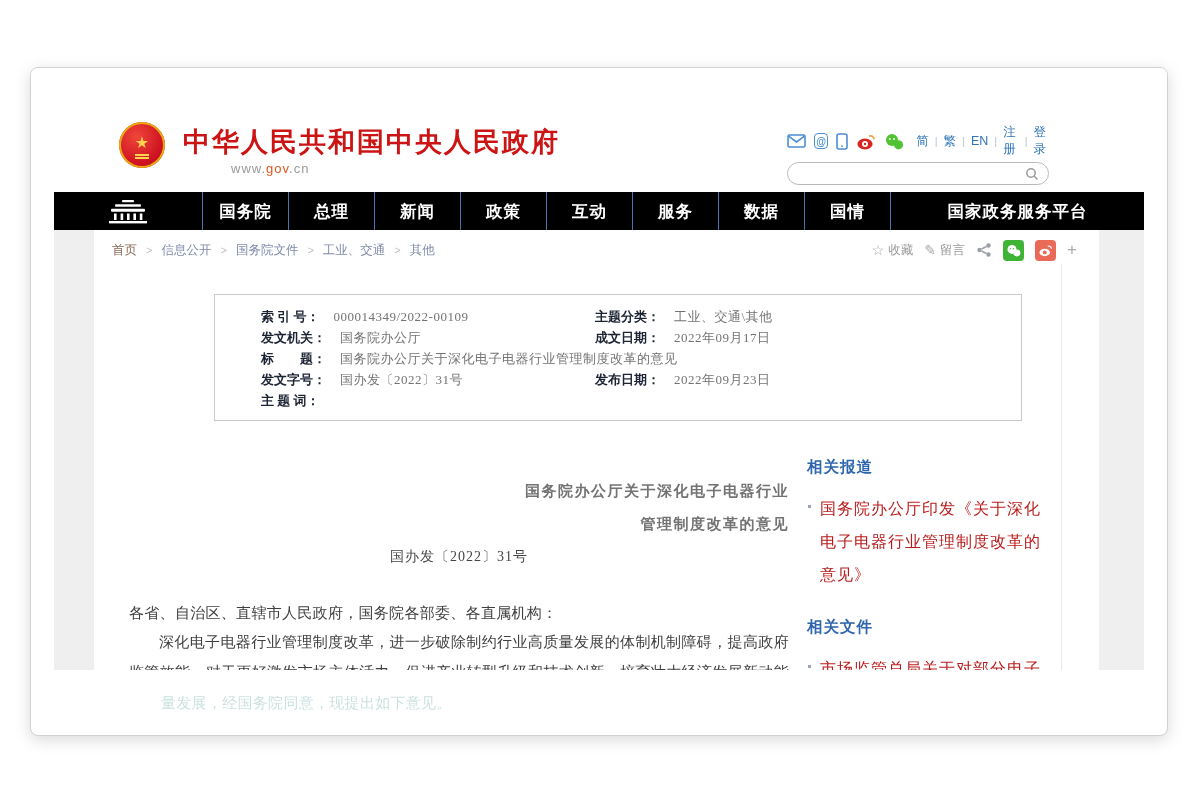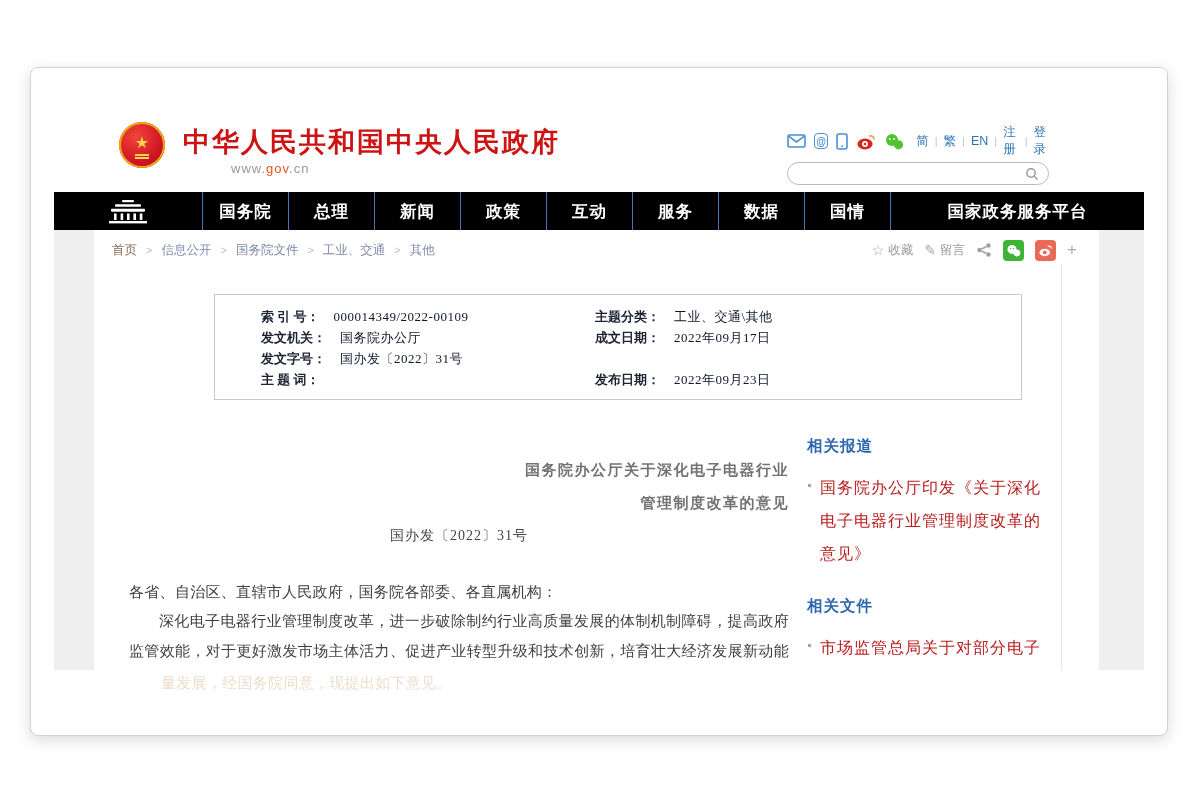--- a/index.html
+++ b/index.html
@@ -59,39 +59,39 @@
   .badge.weibo { background:#e96a57; }
   .plus { font-size:17px; color:#ababab; cursor:pointer; }
 
   
   .meta-box { position:relative; margin:34px 0 0 120px; width:808px; border:1px solid #c9c9c9;
     padding:11px 0 9px 0; font-family:"Liberation Serif", serif; background:#fff; }
   .meta-row { display:flex; height:21px; line-height:21px; font-size:13px; }
   .meta-left { padding-left:46px; }
   .meta-right { position:absolute; left:380px; top:11px; width:420px; }
   .meta-label { font-weight:bold; color:#1c2333; white-space:pre; margin-right:14px; }
-  .meta-value { color:#0f172a; letter-spacing:.5px;text-align:right; }
+  .meta-value { color:#737373; letter-spacing:.5px;text-align:right; }
 
   
   .content-row { display:flex; margin-left:35px; }
   .article { width:660px; font-family:"Liberation Serif", serif; }
   .art-title { margin-top:54px; text-align:right; font-size:15px; font-weight:bold; color:#737373;
     line-height:33px; letter-spacing:1.5px; }
   .doc-num { margin-top:7px; text-align:center; font-size:14px; color:#454545; letter-spacing:1px; }
   .salutation { margin-top:33px; font-size:15px; color:#3f3f3f; line-height:29px; letter-spacing:.3px; }
   .para { font-size:15px; color:#3f3f3f; line-height:29.5px; text-align:justify; text-indent:2em; letter-spacing:.3px; }
 
   .sidebar { width:250px; margin-left:18px; padding-top:36px; }
   .sb-title { color:#2e66ad; font-size:15.5px; font-weight:bold; letter-spacing:1px; margin-bottom:14px; }
   .sb-title.second { margin-top:26px; }
   .sb-item { position:relative; padding-left:13px; font-size:16px; color:#b91c1c; line-height:33px;
     letter-spacing:1px; cursor:pointer; }
   .sb-item::before { content:""; position:absolute; left:1px; top:13px; width:3px; height:3px; background:#9aa3bd; }
 
-  .faded-line { margin:4px 0 0 100px; font-family:"Liberation Serif", serif; font-size:15px; color:#a16207;
+  .faded-line { margin:24px 0 0 100px; font-family:"Liberation Serif", serif; font-size:15px; color:#0f766e;
     opacity:.22; letter-spacing:.3px; text-indent:2em; }
 </style>
 </head>
 <body>
 
 <div class="window-card">
 
   <div class="site-header">
     <div class="emblem">
       <span class="star">★</span>
@@ -236,20 +236,24 @@
         <div class="meta-left">
           <div class="meta-row">
               <span class="meta-label">索 引 号：</span>
               <span class="meta-value">000014349/2022-00109</span>
             </div>
           <div class="meta-row">
               <span class="meta-label">发文机关：</span>
               <span class="meta-value">国务院办公厅</span>
             </div>
           <div class="meta-row">
+              <span class="meta-label">标　　题：</span>
+              <span class="meta-value">国务院办公厅关于深化电子电器行业管理制度改革的意见</span>
+            </div>
+          <div class="meta-row">
               <span class="meta-label">发文字号：</span>
               <span class="meta-value">国办发〔2022〕31号</span>
             </div>
           <div class="meta-row">
               <span class="meta-label">主 题 词：</span>
               <span class="meta-value"></span>
             </div>
         </div>
         <div class="meta-right">
           <div class="meta-row">

